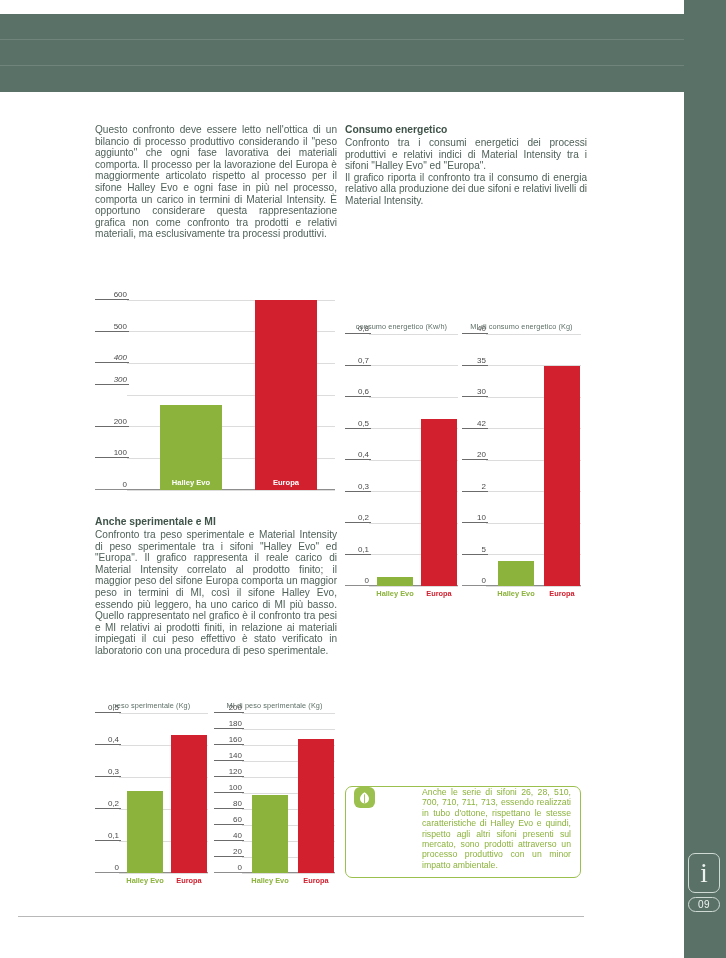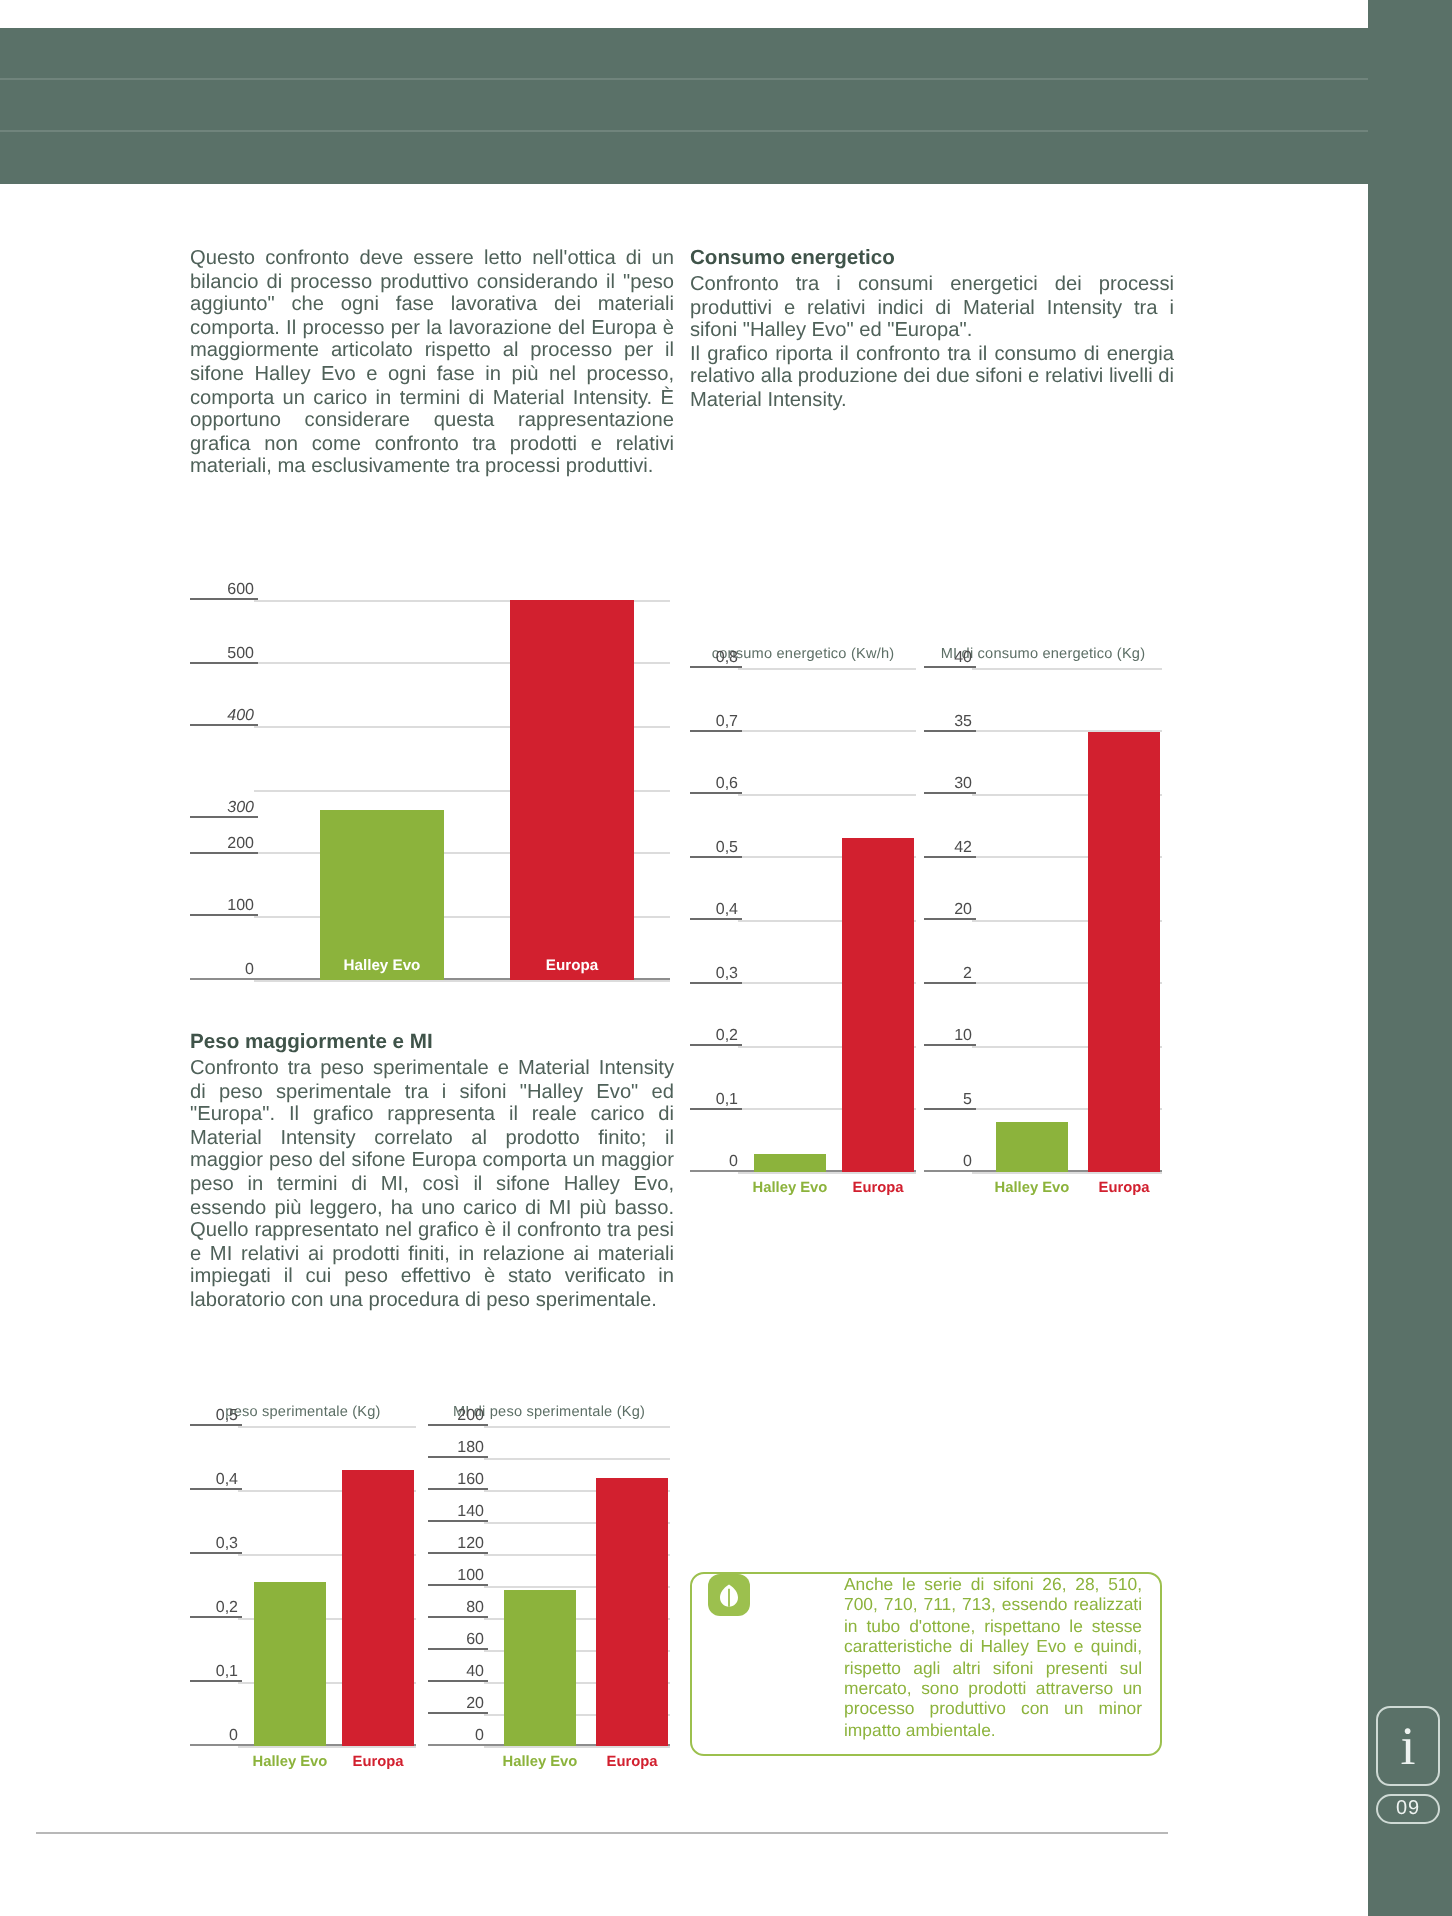--- a/index.html
+++ b/index.html
@@ -134,21 +134,21 @@
 
   <div class="chart-block" id="chart-mi-processo" style="left:95px;top:300px;width:240px;">
     <div class="plot" style="height:190px;">
         <div class="gridline" style="top: 189.5px; left: 32px;"></div>
         <div class="tick" style="width: 32px; top: 180px;">0</div>
         <div class="gridline" style="top: 157.833px; left: 32px;"></div>
         <div class="tick" style="width: 32px; top: 148.333px;">100</div>
         <div class="gridline" style="top: 126.167px; left: 32px;"></div>
         <div class="tick" style="width: 32px; top: 116.667px;">200</div>
         <div class="gridline" style="top: 94.5px; left: 32px;"></div>
-        <div class="tick" style="width: 32px; top: 99px; font-style: italic;">300</div>
+        <div class="tick" style="width: 32px; top: 75px; font-style: italic;">300</div>
         <div class="gridline" style="top: 62.8333px; left: 32px;"></div>
         <div class="tick" style="width: 32px; top: 53.3333px; font-style: italic;">400</div>
         <div class="gridline" style="top: 31.1667px; left: 32px;"></div>
         <div class="tick" style="width: 32px; top: 21.6667px;">500</div>
         <div class="gridline" style="top: -0.5px; left: 32px;"></div>
         <div class="tick" style="width: 32px; top: -10px;">600</div>
         <div class="axis"></div>
         <div class="bar green" style="height: 85.5px; width: 62px; left: 65px;">
           <div class="bar-inlabel">Halley Evo</div>
         </div>
@@ -210,21 +210,21 @@
         <div class="tick" style="width: 24px; top: -10px;">40</div>
         <div class="axis"></div>
         <div class="bar green" style="height: 25.2px; width: 36px; left: 36px;"></div>
         <div class="bar-outlabel green" style="left: 30px; width: 48px; top: 255px;">Halley Evo</div>
         <div class="bar red" style="height: 220.5px; width: 36px; left: 82px;"></div>
         <div class="bar-outlabel red" style="left: 76px; width: 48px; top: 255px;">Europa</div>
       </div>
   </div>
 
   <div class="col" style="left:95px;top:516px;">
-    <h3 class="sec">Peso maggiormente e MI</h3>
+    <h3 class="sec">Anche sperimentale e MI</h3>
     <p class="body">Confronto tra peso sperimentale e Material Intensity di peso sperimentale tra i sifoni "Halley Evo" ed "Europa". Il grafico rappresenta il reale carico di Material Intensity correlato al prodotto finito; il maggior peso del sifone Europa comporta un maggior peso in termini di MI, così il sifone Halley Evo, essendo più leggero, ha uno carico di MI più basso. Quello rappresentato nel grafico è il confronto tra pesi e MI relativi ai prodotti finiti, in relazione ai materiali impiegati il cui peso effettivo è stato verificato in laboratorio con una procedura di peso sperimentale.</p>
   </div>
 
   <div class="chart-block" id="chart-peso" style="left:95px;top:701px;width:113px;">
     <div class="chart-title">peso sperimentale (Kg)</div>
     <div class="plot" style="height:160px;">
         <div class="gridline" style="top: 159.5px; left: 24px;"></div>
         <div class="tick" style="width: 24px; top: 150px;">0</div>
         <div class="gridline" style="top: 127.5px; left: 24px;"></div>
         <div class="tick" style="width: 24px; top: 118px;">0,1</div>

